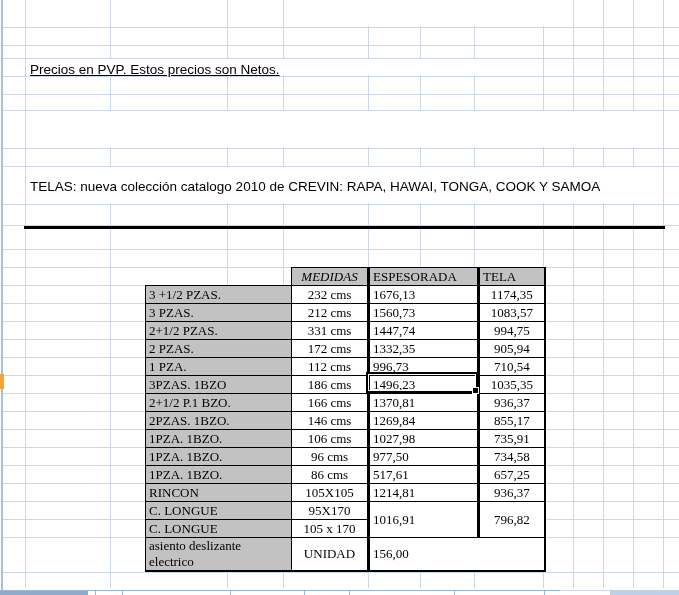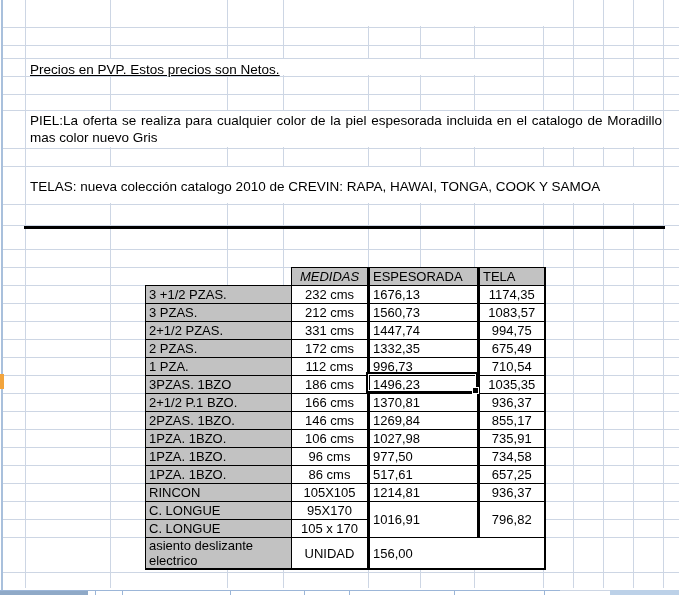--- a/index.html
+++ b/index.html
@@ -14,21 +14,21 @@
   .note{position:absolute;font-size:13.5px;line-height:17px;}
   .note-precios{left:30px;top:61px;white-space:nowrap;text-decoration:underline;}
   .note-piel{left:30px;top:112px;width:632px;text-align:justify;text-align-last:left;}
   .note-telas{left:30px;top:178px;white-space:nowrap;}
   .rule{position:absolute;left:24px;top:226px;width:641px;height:3px;background:#000;}
   .row-marker{position:absolute;left:0;top:374px;width:4px;height:15px;background:#f2a43d;}
 
   table.price{position:absolute;left:145px;top:267px;border-collapse:collapse;
               table-layout:fixed;font-size:13px;}
   table.price td{border:1px solid #000;padding:0 3px;overflow:hidden;background:#fff;}
-  table.price tr{height:18px;}
+  table.price tr{height:18px;font-family:Liberation Serif, serif;}
   td.ghost{border:none !important;background:transparent !important;}
   td.gray{background:#c2c2c2 !important;}
   td.lbl{text-align:left;}
   td.ctr{text-align:center;}
   td.hdr-med{font-style:italic;text-align:center;}
   td.hdr{padding-left:2px;}
   td.esp{border-left:3px solid #000 !important;border-right:3px solid #000 !important;text-align:left;}
   td.tela-col{border-right:2px solid #000 !important;text-align:center;}
   tr.last td{border-bottom:2px solid #000 !important;}
   tr.tall{height:35px;}
@@ -94,21 +94,20 @@
       <div class="hline" style="top: 590px;"></div>
     </div>
   <div class="left-edge"></div>
 
   <div class="merge-mask" style="left:284px;top:0;width:289px;height:26px;"></div>
   <div class="merge-mask" style="left:26px;top:59px;width:517px;height:16px;"></div>
   <div class="merge-mask" style="left:26px;top:111px;width:634px;height:36px;"></div>
   <div class="merge-mask" style="left:26px;top:167px;width:634px;height:36px;"></div>
 
   <div class="note note-precios">Precios en PVP. Estos precios son Netos.</div>
-  <div class="note note-piel">PIEL:La oferta se realiza para cualquier color de la piel espesorada incluida en el catalogo de Moradillo mas color nuevo Gris</div>
   <div class="note note-telas">TELAS: nueva colección catalogo 2010 de CREVIN: RAPA, HAWAI, TONGA, COOK Y SAMOA</div>
 
   <div class="rule"></div>
   <div class="row-marker"></div>
 
   <table class="price">
     <colgroup>
         <col style="width:146px">
         <col style="width:77px">
         <col style="width:110px">
@@ -136,21 +135,21 @@
     <tr>
       <td class="gray lbl">2+1/2 PZAS.</td>
       <td class="ctr">331 cms</td>
       <td class="esp">1447,74</td>
       <td class="tela-col">994,75</td>
     </tr>
     <tr>
       <td class="gray lbl">2 PZAS.</td>
       <td class="ctr">172 cms</td>
       <td class="esp">1332,35</td>
-      <td class="tela-col">675,49</td>
+      <td class="tela-col">905,94</td>
     </tr>
     <tr>
       <td class="gray lbl">1 PZA.</td>
       <td class="ctr">112 cms</td>
       <td class="esp">996,73</td>
       <td class="tela-col">710,54</td>
     </tr>
     <tr>
       <td class="gray lbl">3PZAS. 1BZO</td>
       <td class="ctr">186 cms</td>

